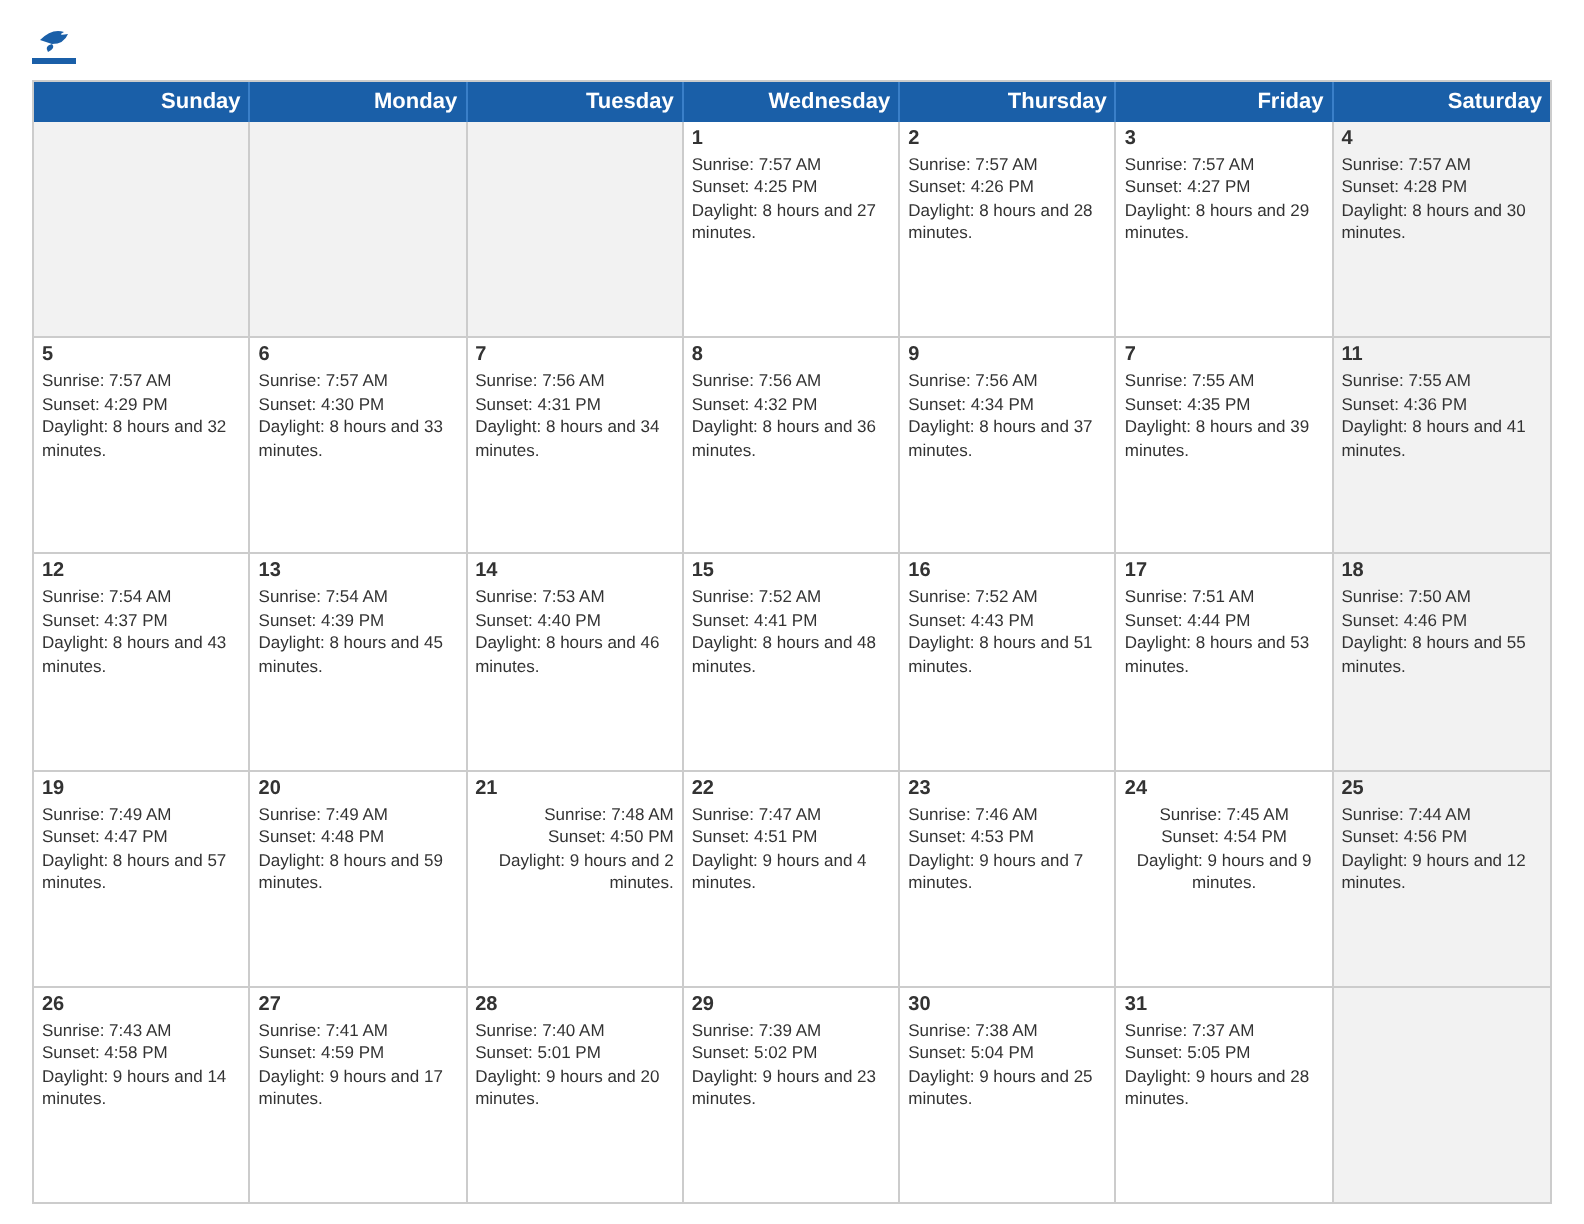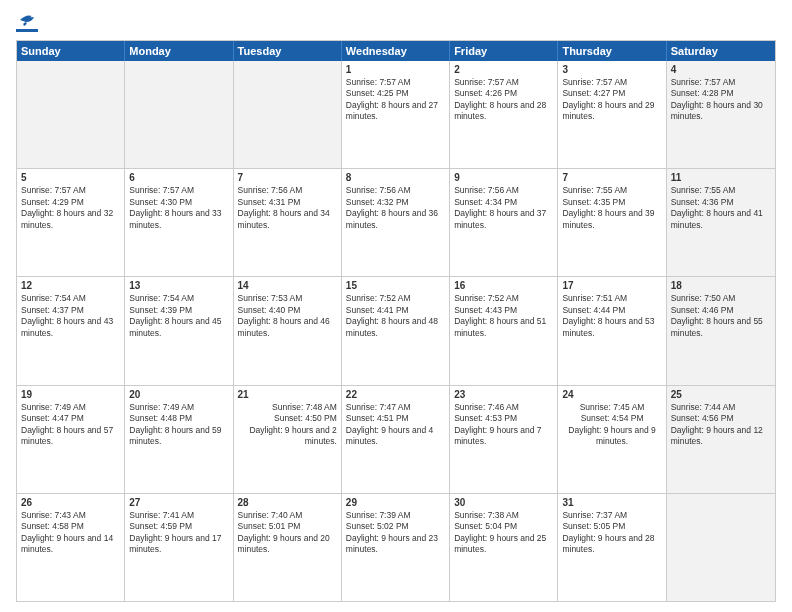--- a/index.html
+++ b/index.html
@@ -69,21 +69,21 @@
     .cal-header {
       display: grid;
       grid-template-columns: repeat(7, 1fr);
       background: #1a5fa8;
     }
     .cal-header-cell {
       color: #fff;
       font-size: 11px;
       font-weight: bold;
       padding: 4px 4px;
-      text-align: left;
+      text-align: right;
       border-right: 1px solid #3a7fc8;
     }
     .cal-header-cell:last-child { border-right: none; }
     .cal-body {
       display: flex;
       flex-direction: column;
       flex: 1;
     }
     .cal-row {
       display: grid;
@@ -136,22 +136,22 @@
       <div class="title-location"></div>
     </div>
   </div>
 
   <div class="calendar">
     <div class="cal-header" id="cal-header">
         <div class="cal-header-cell">Sunday</div>
         <div class="cal-header-cell">Monday</div>
         <div class="cal-header-cell">Tuesday</div>
         <div class="cal-header-cell">Wednesday</div>
+        <div class="cal-header-cell">Thursday</div>
         <div class="cal-header-cell">Friday</div>
-        <div class="cal-header-cell">Thursday</div>
         <div class="cal-header-cell">Saturday</div>
       </div>
     <div class="cal-body" id="cal-body">
         <div class="cal-row">
           <div class="cal-cell shaded empty"></div>
           <div class="cal-cell shaded empty"></div>
           <div class="cal-cell shaded empty"></div>
           <div class="cal-cell">
             <div class="day-num">1</div>
             <div class="cell-text" style="white-space: pre-line;">Sunrise: 7:57 AM

